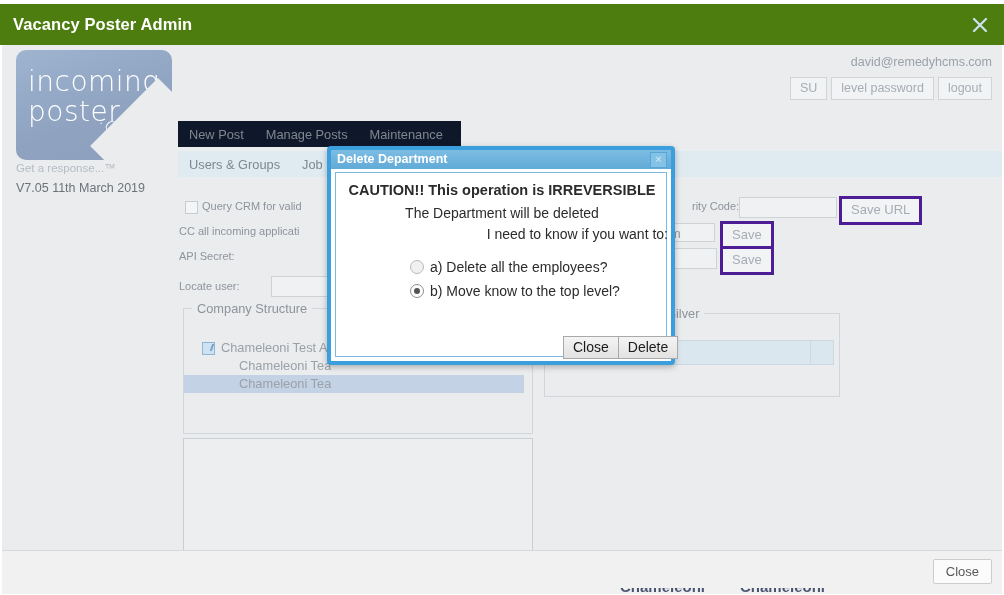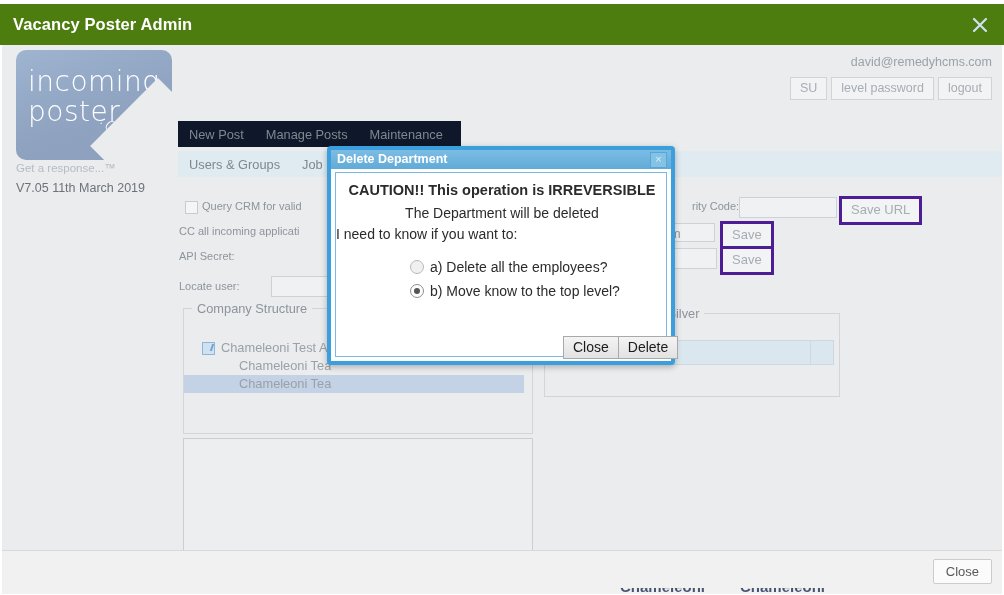--- a/index.html
+++ b/index.html
@@ -351,21 +351,21 @@
     text-align: center;
     font-size: 14.5px; font-weight: bold; color: #2b2b2b;
   }
   #modal-l2 {
     position: absolute; left: 0; top: 32px; width: 332px;
     text-align: center;
     font-size: 14px; color: #2b2b2b;
   }
   #modal-l3 {
     position: absolute; left: 0; top: 53px; width: 332px;
-    text-align: left;
+    text-align: right;
     font-size: 14px; color: #2b2b2b;
   }
   .radio-row {
     position: absolute;
     left: 74px;
     font-size: 14px;
     color: #2b2b2b;
     white-space: nowrap;
     cursor: pointer;
   }

